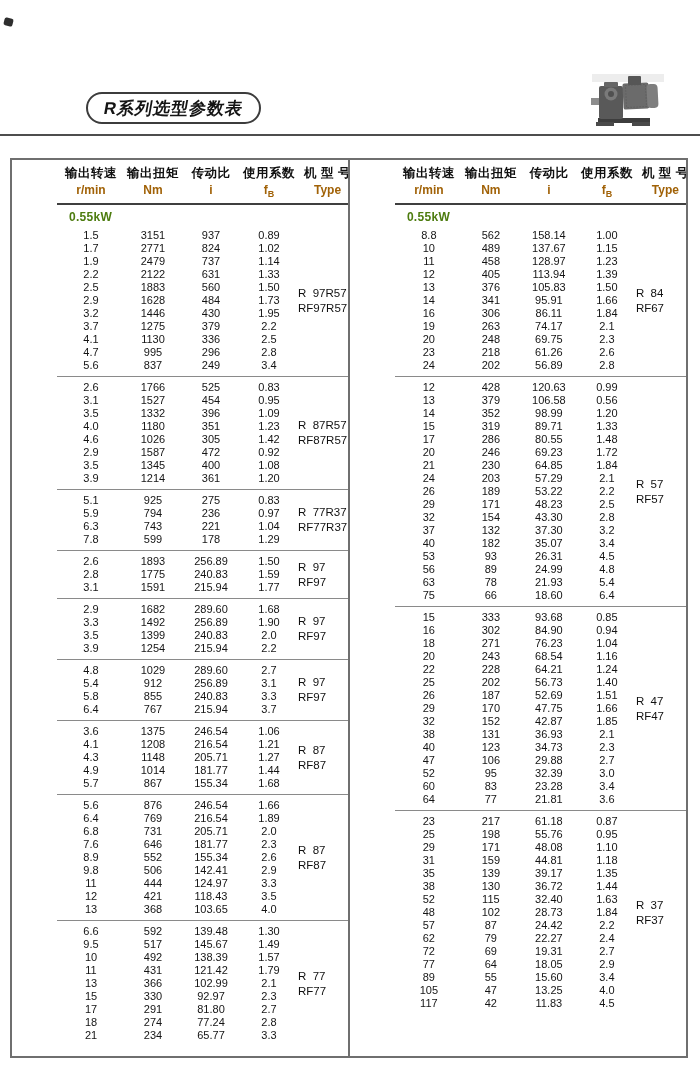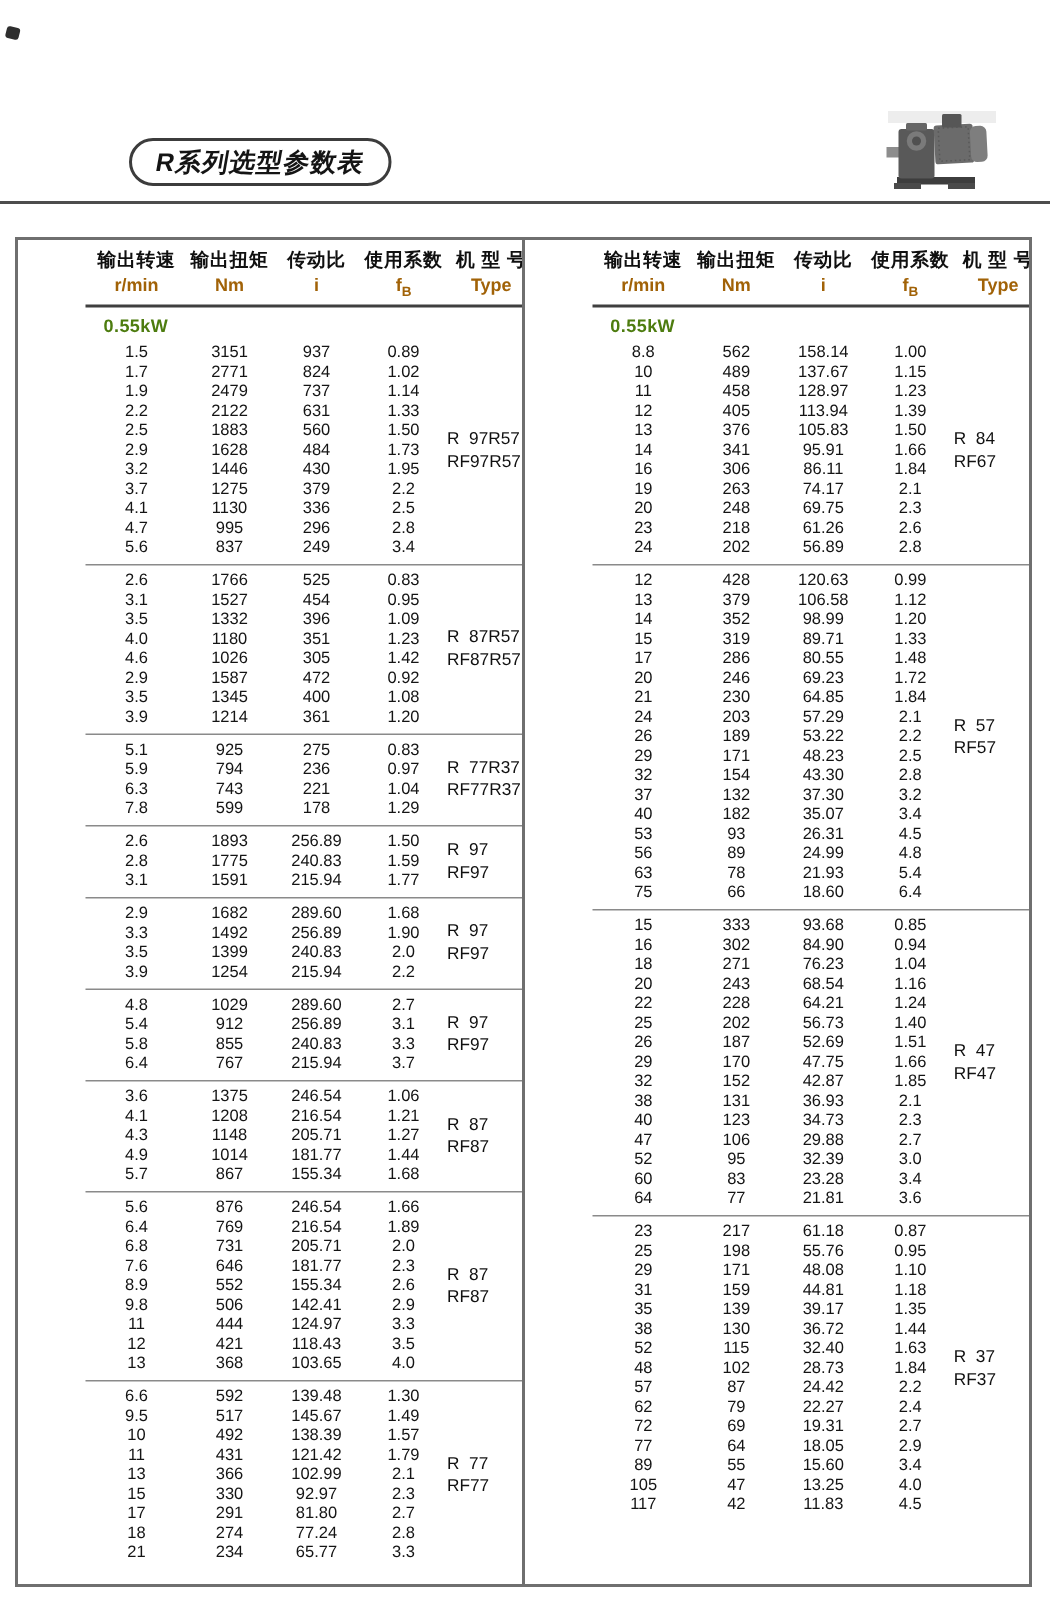--- a/index.html
+++ b/index.html
@@ -554,21 +554,21 @@
         </div>
         <div class="grp">
           <div class="nums">
             <div class="ncell">12</div>
             <div class="ncell">428</div>
             <div class="ncell">120.63</div>
             <div class="ncell">0.99</div>
             <div class="ncell">13</div>
             <div class="ncell">379</div>
             <div class="ncell">106.58</div>
-            <div class="ncell">1.12</div>
+            <div class="ncell">0.56</div>
             <div class="ncell">14</div>
             <div class="ncell">352</div>
             <div class="ncell">98.99</div>
             <div class="ncell">1.20</div>
             <div class="ncell">15</div>
             <div class="ncell">319</div>
             <div class="ncell">89.71</div>
             <div class="ncell">1.33</div>
             <div class="ncell">17</div>
             <div class="ncell">286</div>

